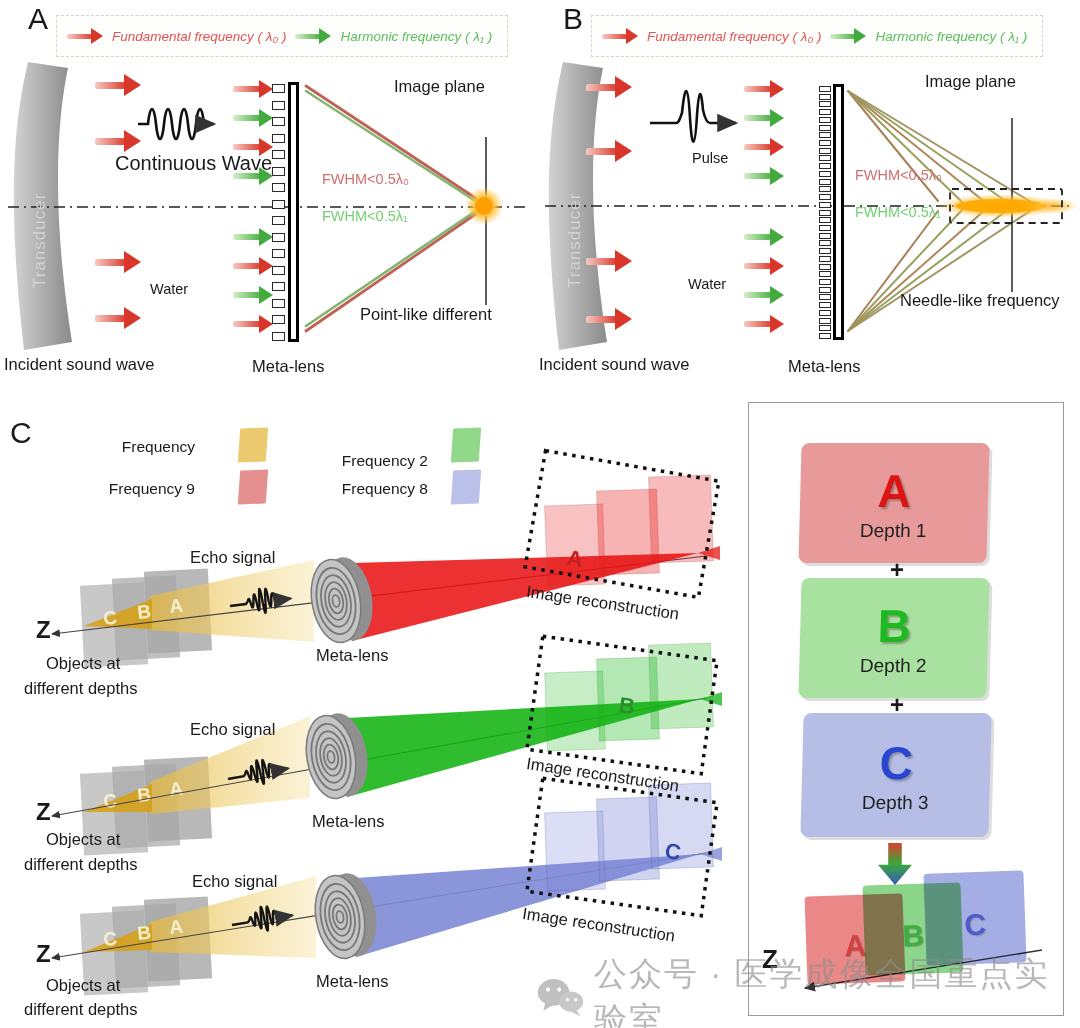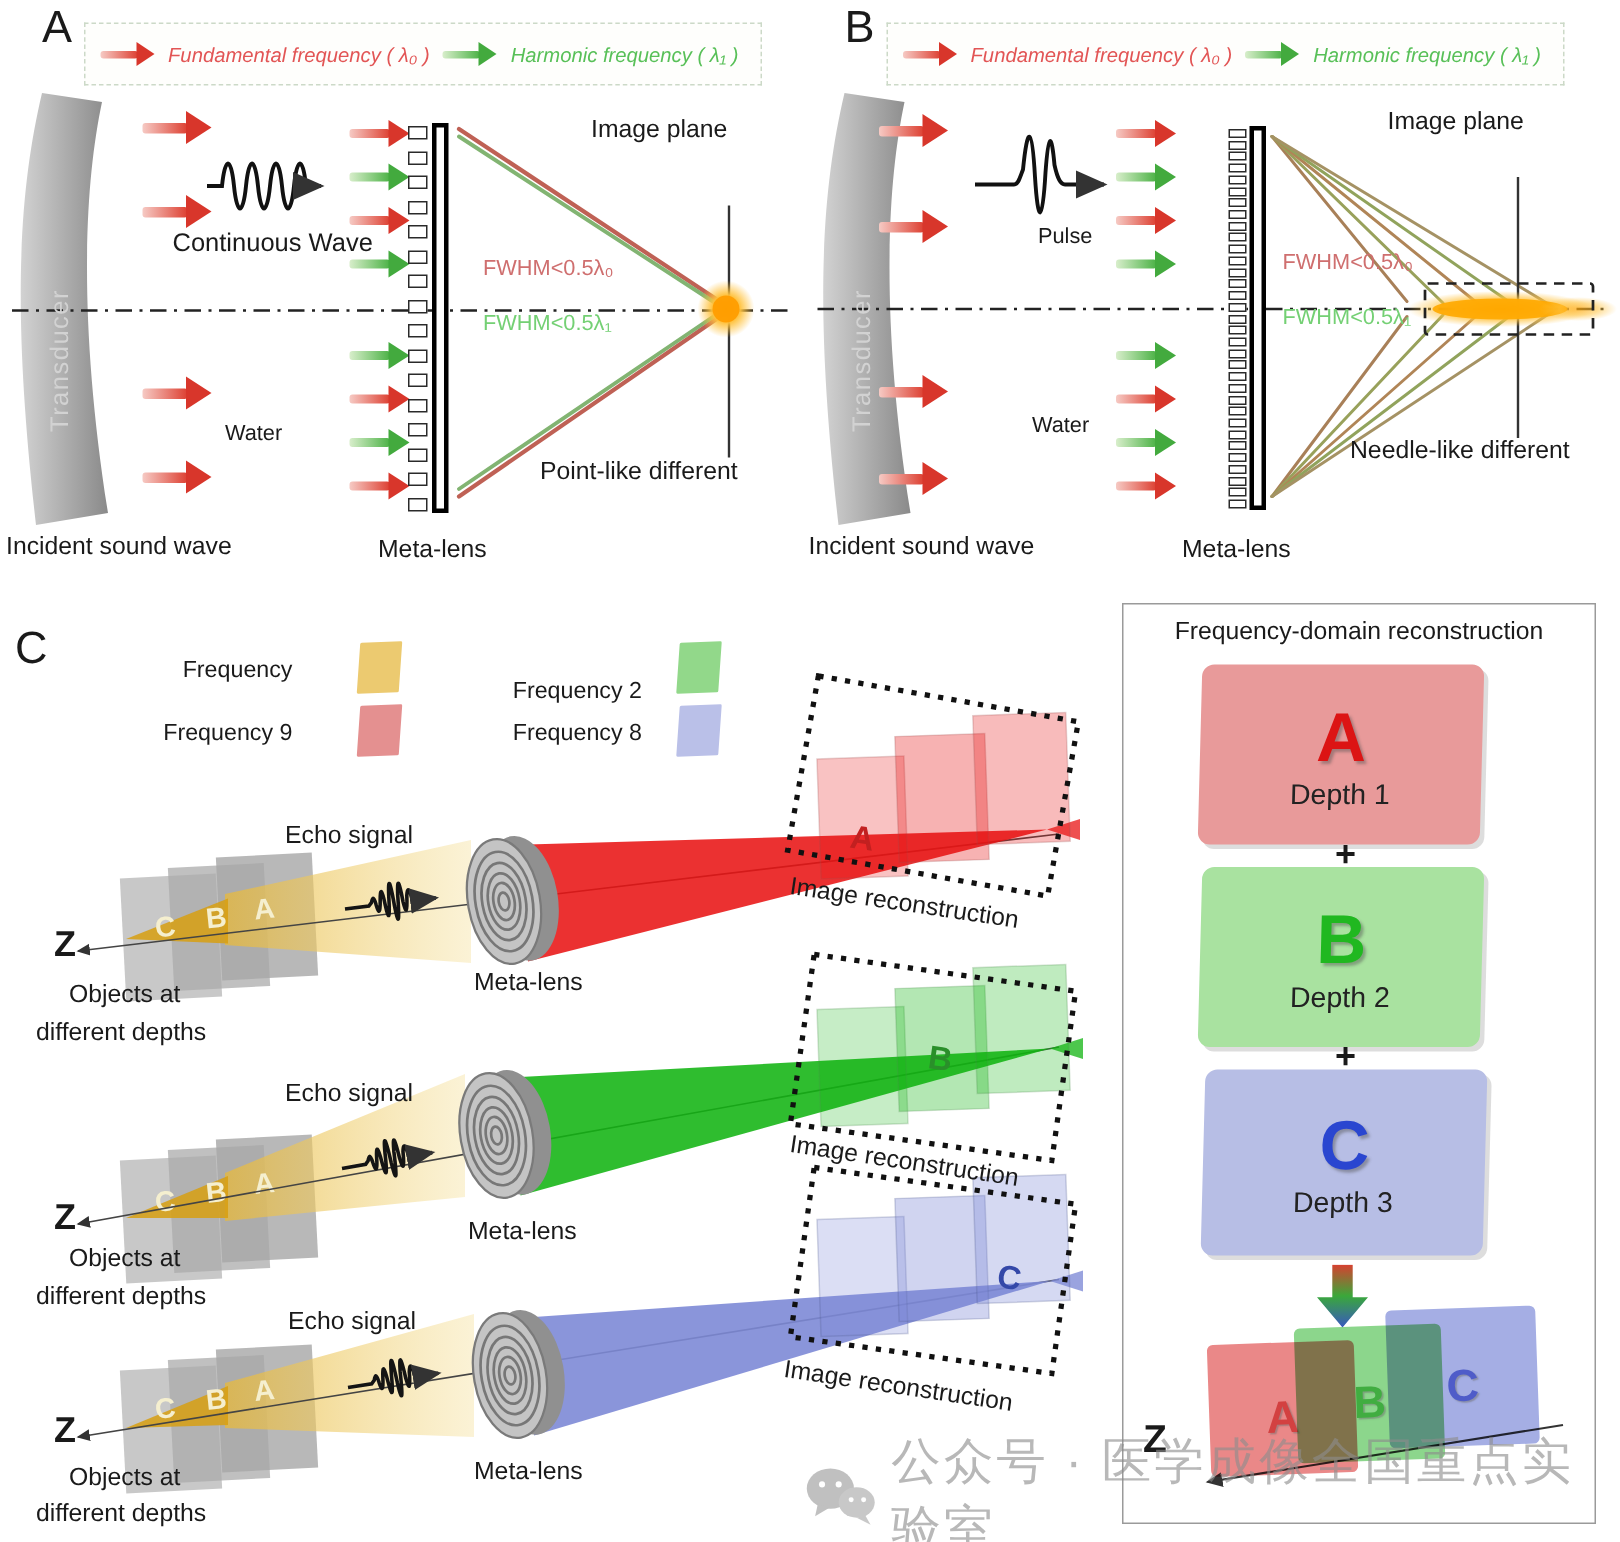--- a/index.html
+++ b/index.html
@@ -312,21 +312,21 @@
       <div class="tooth"></div>
       <div class="tooth"></div>
       <div class="tooth"></div>
       <div class="tooth"></div>
       <div class="tooth"></div>
       <div class="tooth"></div>
       <div class="tooth"></div>
     </div>
   <div class="lensbar" style="left:288px;top:82px;width:11px;height:260px"></div>
 
-  <div class="lbl" style="left:115px;top:152px;font-size:17px">Continuous Wave</div>
+  <div class="lbl" style="left:115px;top:152px;font-size:20px">Continuous Wave</div>
   <div class="lbl" style="left:150px;top:281px;font-size:14.5px">Water</div>
   <div class="lbl" style="left:394px;top:77px;font-size:16.5px">Image plane</div>
   <div class="lbl" style="left:322px;top:171px;font-size:14.5px;color:#cf6f6f">FWHM&lt;0.5λ₀</div>
   <div class="lbl" style="left:322px;top:208px;font-size:14.5px;color:#74d074">FWHM&lt;0.5λ₁</div>
   <div class="lbl" style="left:360px;top:305px;font-size:16.5px">Point-like different</div>
   <div class="lbl" style="left:4px;top:355px;font-size:16.5px">Incident sound wave</div>
   <div class="lbl" style="left:252px;top:357px;font-size:16.5px">Meta-lens</div>
 
   <div class="lbl panel-letter" style="left:563px;top:2px">B</div>
   <div class="legbox" style="left:591px;top:15px;width:452px">
@@ -427,21 +427,21 @@
       <div class="tooth"></div>
       <div class="tooth"></div>
     </div>
   <div class="lensbar" style="left:833px;top:84px;width:11px;height:256px"></div>
 
   <div class="lbl" style="left:692px;top:150px;font-size:14.5px">Pulse</div>
   <div class="lbl" style="left:688px;top:276px;font-size:14.5px">Water</div>
   <div class="lbl" style="left:925px;top:72px;font-size:16.5px">Image plane</div>
   <div class="lbl" style="left:855px;top:167px;font-size:14.5px;color:#cf6f6f">FWHM&lt;0.5λ₀</div>
   <div class="lbl" style="left:855px;top:204px;font-size:14.5px;color:#74d074">FWHM&lt;0.5λ₁</div>
-  <div class="lbl" style="left:900px;top:291px;font-size:16.5px">Needle-like different</div>
+  <div class="lbl" style="left:900px;top:291px;font-size:16.5px">Needle-like frequency</div>
   <div class="lbl" style="left:539px;top:355px;font-size:16.5px">Incident sound wave</div>
   <div class="lbl" style="left:788px;top:357px;font-size:16.5px">Meta-lens</div>
 
   <div class="lbl panel-letter" style="left:10px;top:416px">C</div>
   <div class="leglblC" style="left:55px;top:438px;width:140px">Frequency</div>
   <div class="swatch" style="left: 239px; top: 428px; background: rgb(236, 202, 112);"></div>
   <div class="leglblC" style="left:55px;top:480px;width:140px">Frequency 9</div>
   <div class="swatch" style="left: 239px; top: 470px; background: rgb(228, 144, 144);"></div>
   <div class="leglblC" style="left:278px;top:452px;width:150px">Frequency 2</div>
   <div class="swatch" style="left: 452px; top: 428px; background: rgb(146, 216, 138);"></div>
@@ -463,21 +463,20 @@
   <div class="reconlbl" style="left:528px;top:754px">Image reconstruction</div>
 
   <div class="lbl" style="left:192px;top:872px;font-size:16.5px">Echo signal</div>
   <div class="lbl" style="left:36px;top:940px;font-size:24px;font-weight:bold">Z</div>
   <div class="lbl" style="left:46px;top:976px;font-size:16.5px">Objects at</div>
   <div class="lbl" style="left:24px;top:1000px;font-size:16.5px">different depths</div>
   <div class="lbl" style="left:316px;top:972px;font-size:16.5px">Meta-lens</div>
   <div class="reconlbl" style="left:524px;top:904px">Image reconstruction</div>
 
   <div id="rpanel"></div>
-  <div class="lbl" style="left:748px;top:412px;width:316px;text-align:center;font-size:16.5px">Frequency-domain reconstruction</div>
 
   <div class="card" style="left: 800px; top: 443px; height: 120px; background: rgb(232, 154, 154);">
     <div class="lt" style="color: rgb(220, 20, 20);">A</div>
     <div class="dp">Depth 1</div>
   </div>
   <div class="plus" style="left:886px;top:556px">+</div>
   <div class="card" style="left: 800px; top: 578px; height: 120px; background: rgb(169, 226, 160);">
     <div class="lt" style="color: rgb(32, 184, 32);">B</div>
     <div class="dp">Depth 2</div>
   </div>

